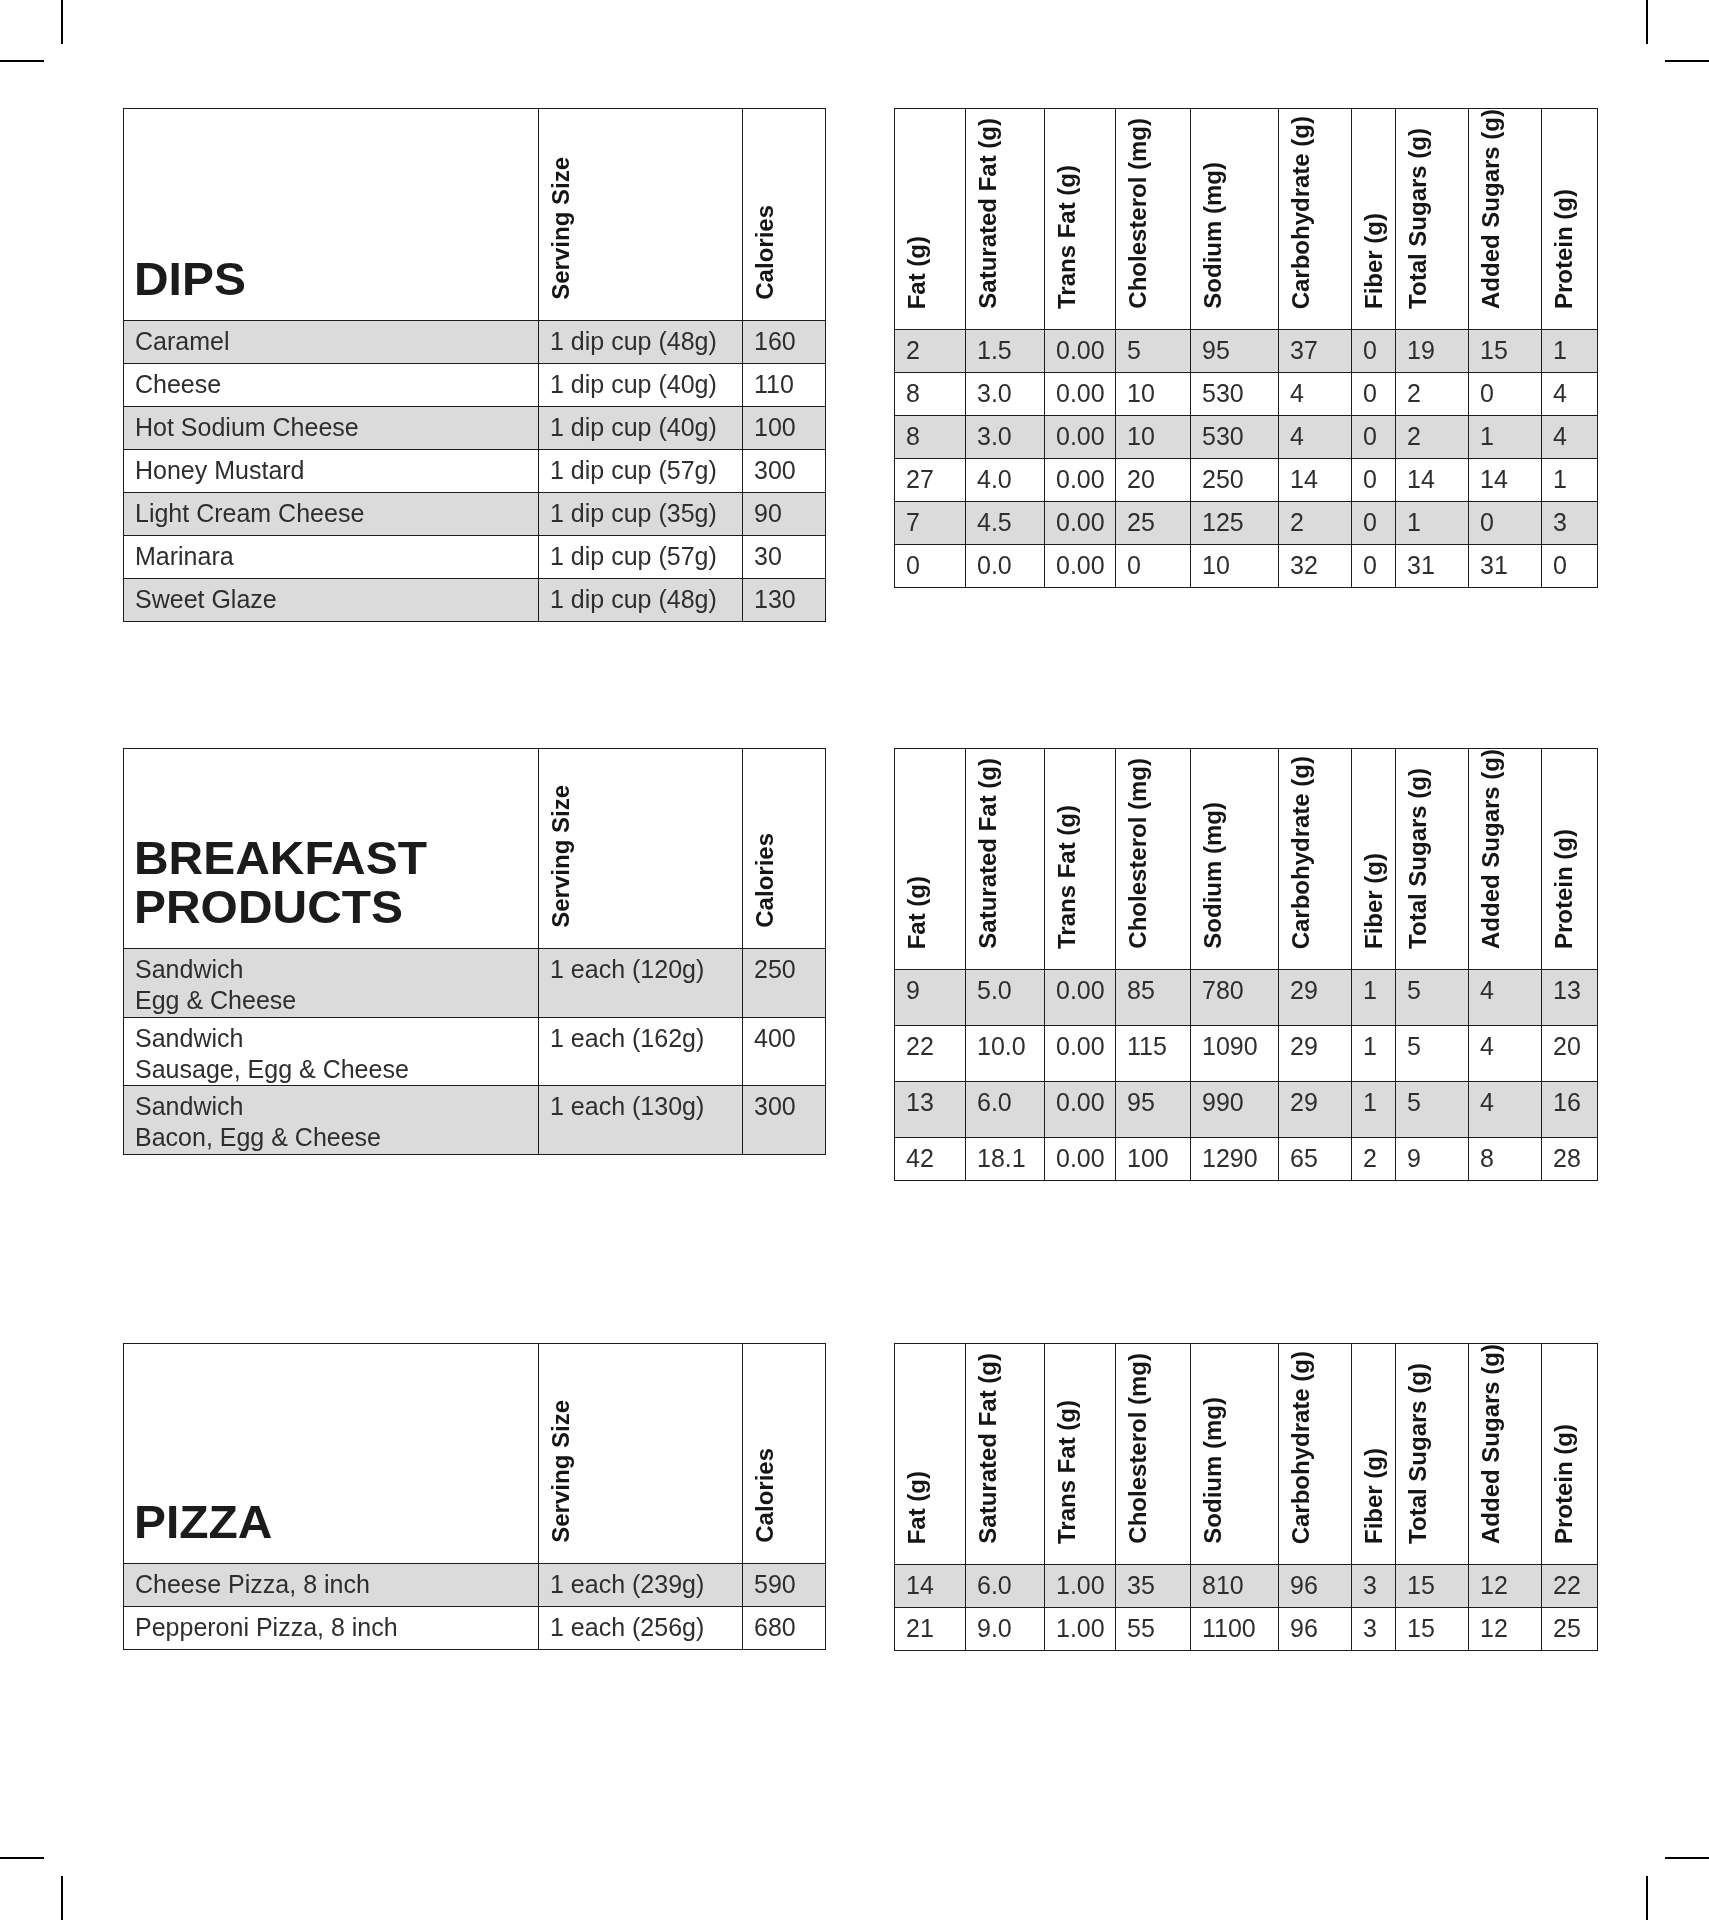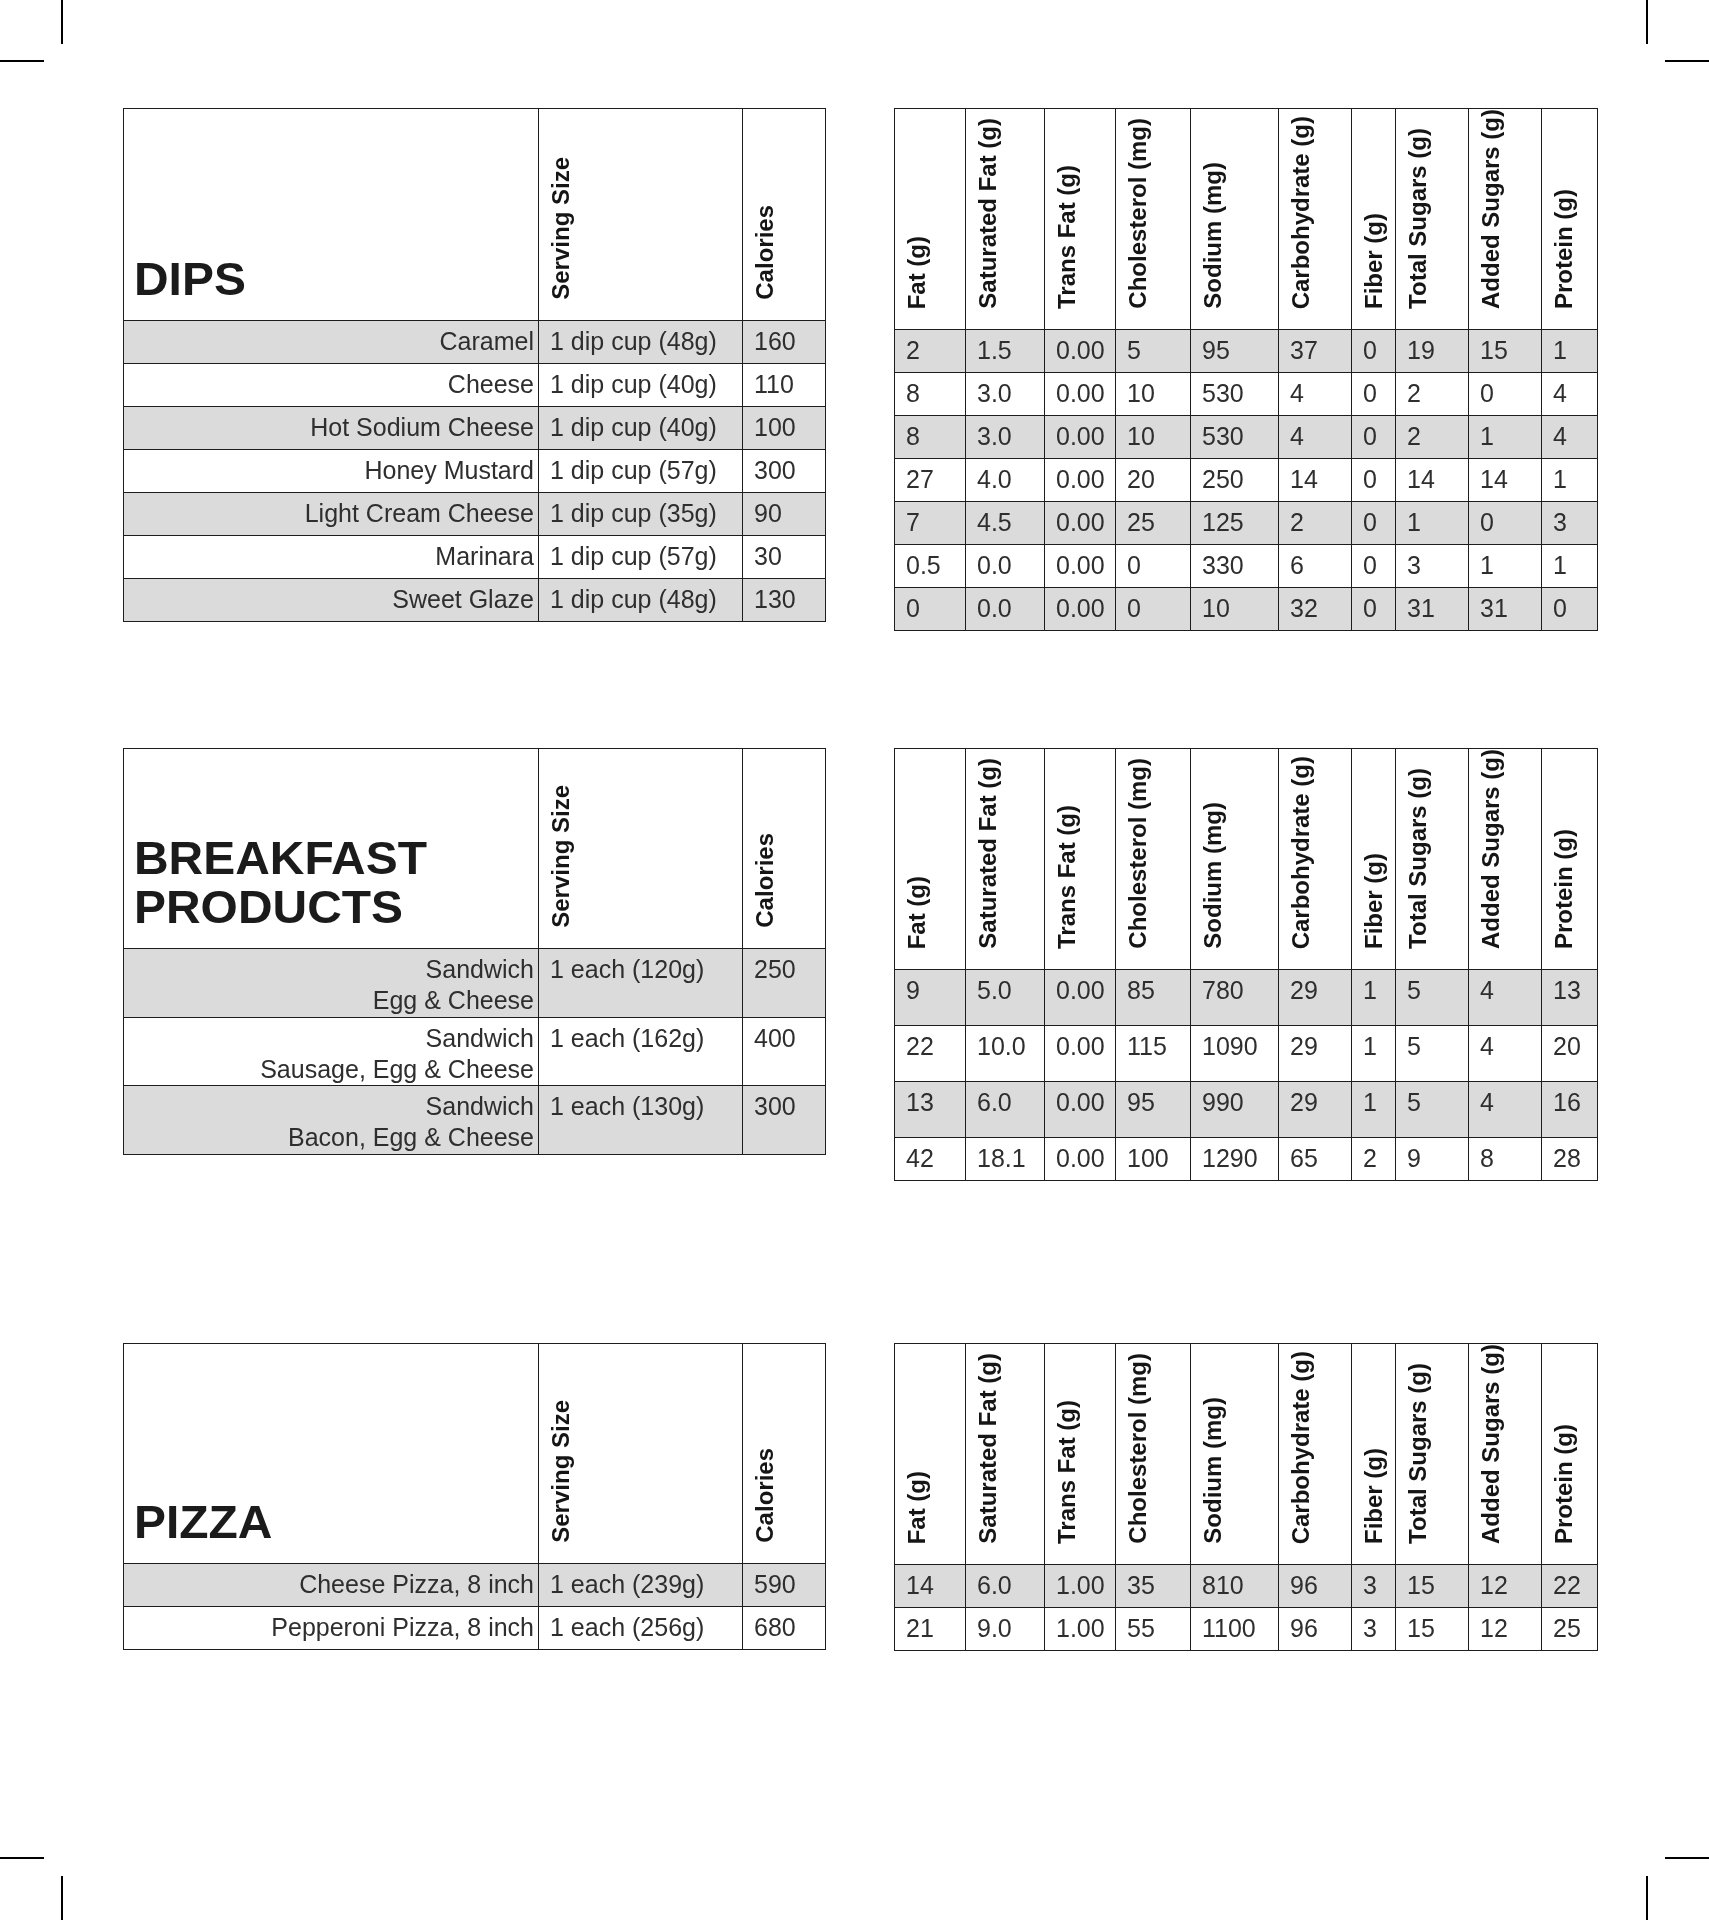--- a/index.html
+++ b/index.html
@@ -33,21 +33,21 @@
        font-size:24px;font-weight:bold;color:#151515;display:inline-block;line-height:1;}
 
   
   tbody tr{height:43px;}
   tbody tr.tall{height:56px;}
   tbody td{font-size:25px;padding:5px 4px 0 11px;vertical-align:top;
            line-height:1.25;background:#ffffff;}
   tbody tr:nth-child(odd) td{background:#dbdbdb;}
   .nm,.nm2{display:block;}
 
-  .c-name{width:415px;text-align:right;}
+  .c-name{width:415px;}
   .c-serv{width:204px;}
   .c-cal{width:83px;}
 </style>
 </head>
 <body>
 
 <div class="crop v" style="left:61px;top:0;"></div>
 <div class="crop h" style="left:0;top:60px;"></div>
 <div class="crop v" style="left:1646px;top:0;"></div>
 <div class="crop h" style="left:1665px;top:60px;"></div>
@@ -218,32 +218,20 @@
     <td>0.00</td>
     <td>25</td>
     <td>125</td>
     <td>2</td>
     <td>0</td>
     <td>1</td>
     <td>0</td>
     <td>3</td>
   </tr>
           <tr>
-    <td>0.5</td>
-    <td>0.0</td>
-    <td>0.00</td>
-    <td>0</td>
-    <td>330</td>
-    <td>6</td>
-    <td>0</td>
-    <td>3</td>
-    <td>1</td>
-    <td>1</td>
-  </tr>
-          <tr>
     <td>0</td>
     <td>0.0</td>
     <td>0.00</td>
     <td>0</td>
     <td>10</td>
     <td>32</td>
     <td>0</td>
     <td>31</td>
     <td>31</td>
     <td>0</td>

